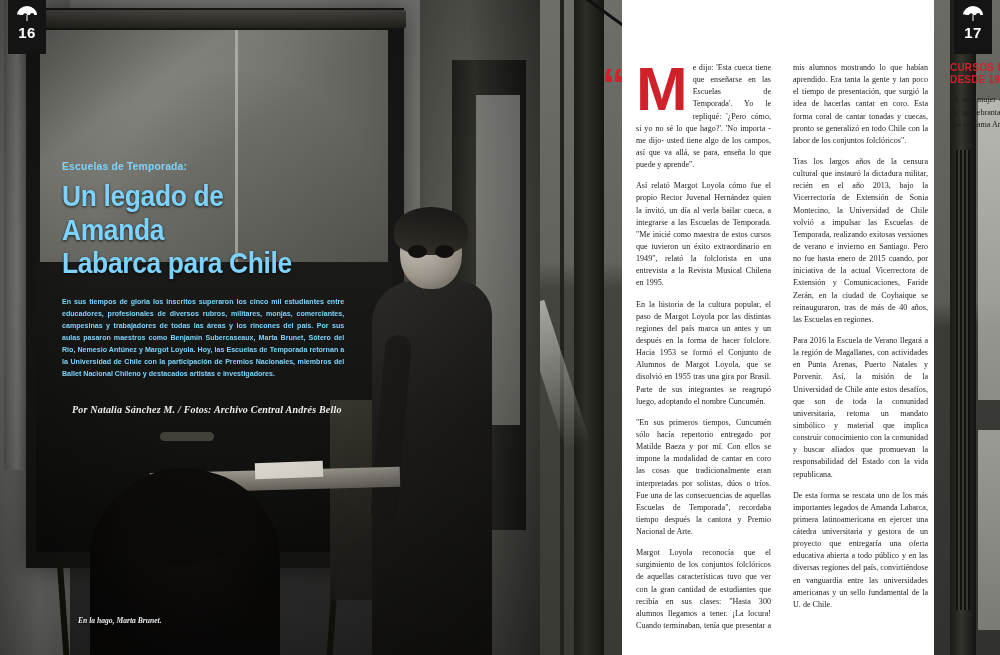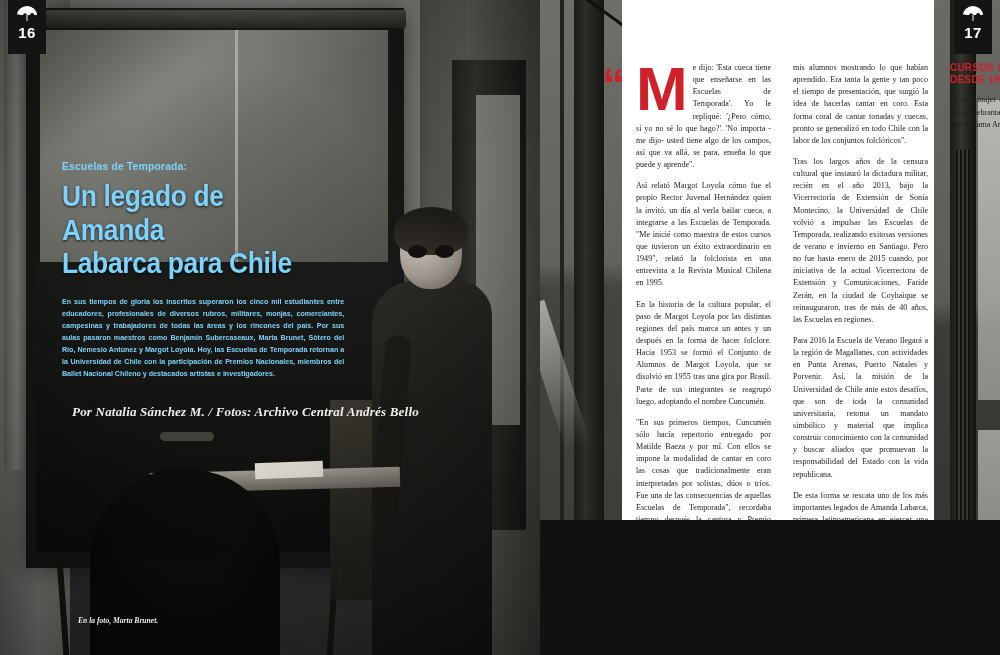--- a/index.html
+++ b/index.html
@@ -92,27 +92,27 @@
   
   .head-block{position:absolute;left:62px;top:160px;width:300px;z-index:30;color:#7dd3fc;}
   .kicker{font-family:"Liberation Sans",sans-serif;font-weight:700;font-size:11.5px;
     letter-spacing:.2px;margin-bottom:7px;transform:scaleX(.9);transform-origin:left;}
   .headline{font-family:"Liberation Sans",sans-serif;font-weight:700;
     font-size:30px;line-height:1.12;letter-spacing:-.4px;transform:scaleX(.88);transform-origin:left;
     text-shadow:0 1px 3px rgba(0,0,0,.8);}
   .deck{margin-top:16px;font-family:"Liberation Sans",sans-serif;font-weight:700;
     font-size:7.4px;line-height:1.62;width:294px;text-align:justify;transform:scaleX(.96);transform-origin:left;}
   .byline{position:absolute;left:72px;top:404px;z-index:30;color:#efefef;
-    font-family:"Liberation Serif",serif;font-style:italic;font-weight:700;font-size:13px;letter-spacing:.2px;}
+    font-family:"Liberation Serif",serif;font-style:italic;font-weight:700;font-size:10px;letter-spacing:.2px;}
   .caption{position:absolute;left:78px;top:616px;z-index:30;color:#eee;
     font-family:"Liberation Serif",serif;font-style:italic;font-weight:700;font-size:7.6px;
     text-shadow:0 1px 2px rgba(0,0,0,.9);}
 
   
-  .page-right{position:relative;width:460px;height:520px;background:#fff;overflow:hidden;}
+  .page-right{position:relative;width:460px;height:655px;background:#fff;overflow:hidden;}
   .photo-strip{position:absolute;left:0;top:0;width:82px;height:655px;overflow:hidden;
     background:linear-gradient(to bottom,#6f6f69 0%,#63635d 40%,#45453f 44%,#3a3a35 100%);}
   .strip-door{position:absolute;left:34px;top:0;width:30px;height:655px;
     background:linear-gradient(to right,#1c1c18,#2e2e28 40%,#151512);}
   .strip-rail{position:absolute;left:20px;top:0;width:4px;height:655px;background:#23231e;}
   .strip-diag{position:absolute;left:40px;top:18px;width:70px;height:3px;background:#111;transform:rotate(36deg);}
   .strip-shine{position:absolute;left:2px;top:300px;width:26px;height:150px;
     background:linear-gradient(to bottom,rgba(235,235,230,.6),rgba(235,235,230,0));transform:rotate(-18deg);}
 
   .photo-strip-r{position:absolute;right:0;top:0;width:66px;height:655px;overflow:hidden;
@@ -196,21 +196,21 @@
     <div class="head-block">
       <div class="kicker">Escuelas de Temporada:</div>
       <div class="headline">
         <div>Un legado de Amanda</div>
         <div>Labarca para Chile</div>
       </div>
       <div class="deck">En sus tiempos de gloria los inscritos superaron los cinco mil estudiantes entre educadores, profesionales de diversos rubros, militares, monjas, comerciantes, campesinas y trabajadores de todas las áreas y los rincones del país. Por sus aulas pasaron maestros como Benjamín Subercaseaux, Marta Brunet, Sótero del Río, Nemesio Antúnez y Margot Loyola. Hoy, las Escuelas de Temporada retornan a la Universidad de Chile con la participación de Premios Nacionales, miembros del Ballet Nacional Chileno y destacados artistas e investigadores.</div>
     </div>
 
     <div class="byline">Por Natalia Sánchez M. / Fotos: Archivo Central Andrés Bello</div>
-    <div class="caption">En la foto, Marta Brunet.</div>
+    <div class="caption">En la hago, Marta Brunet.</div>
   </div>
 
   <div class="page-right">
     <div class="photo-strip">
       <div class="strip-rail"></div>
       <div class="strip-door"></div>
       <div class="strip-diag"></div>
       <div class="strip-shine"></div>
     </div>
 

